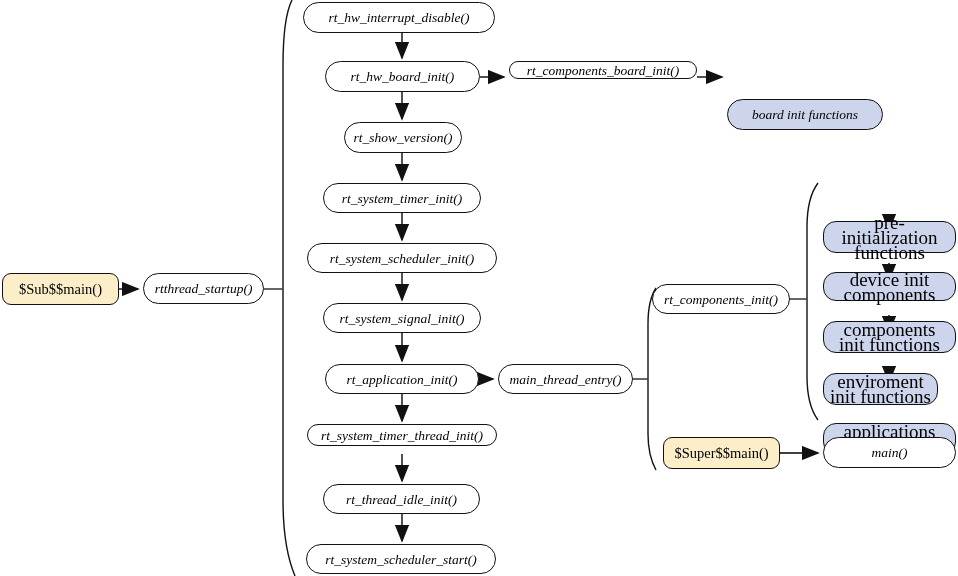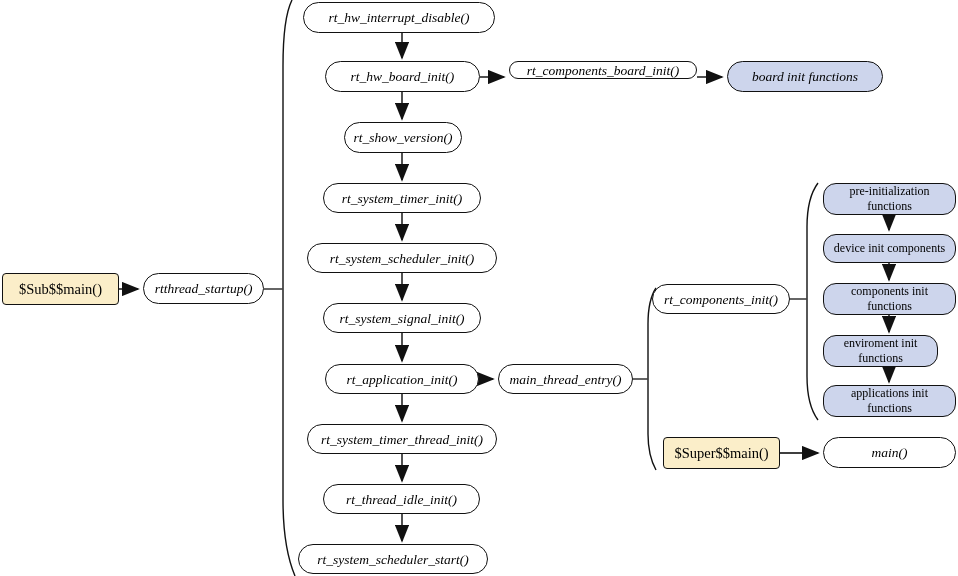--- a/index.html
+++ b/index.html
@@ -28,23 +28,23 @@
     display:flex;align-items:center;justify-content:center;
     background:var(--node-fill);
     border:1.4px solid var(--border);
     color:var(--text);
     font-size:13.5px;
     text-align:center;
     white-space:nowrap;
     line-height:15px;
   }
   .pill{border-radius:17px;font-style:italic;}
-  .entry{border-radius:4px;background:var(--entry-fill);font-size:14.5px;}
-  .group{background:var(--group-fill);}
-  .wrap{white-space:normal;font-size:12px;padding:12px 6px;border-radius:13px;}
+  .entry{border-radius:9px;background:var(--entry-fill);font-size:14.5px;}
+  .group{background:var(--group-fill);margin-top:38px;}
+  .wrap{white-space:normal;font-size:19px;padding:12px 6px;border-radius:13px;}
 </style>
 </head>
 <body>
 
 <div class="canvas">
 
   <svg class="connectors" width="958" height="576" viewBox="0 0 958 576">
     <defs>
       <marker id="ah" viewBox="0 0 10 8" markerWidth="10" markerHeight="8" refX="9" refY="4" orient="auto">
         <path d="M0,0 L10,4 L0,8 Z" style="fill:var(--border)"></path>
@@ -90,23 +90,23 @@
   <div class="node pill" style="left:303px;top:2px;width:192px;height:31px">rt_hw_interrupt_disable()</div>
   <div class="node pill" style="left:325px;top:61px;width:155px;height:31px">rt_hw_board_init()</div>
   <div class="node pill" style="left:509px;top:61px;width:188px;height:18px">rt_components_board_init()</div>
   <div class="node pill group" style="left:727px;top:61px;width:156px;height:31px">board init functions</div>
 
   <div class="node pill" style="left:344px;top:122px;width:118px;height:31px">rt_show_version()</div>
   <div class="node pill" style="left:323px;top:183px;width:158px;height:30px">rt_system_timer_init()</div>
   <div class="node pill" style="left:307px;top:243px;width:190px;height:30px">rt_system_scheduler_init()</div>
   <div class="node pill" style="left:323px;top:303px;width:158px;height:30px">rt_system_signal_init()</div>
   <div class="node pill" style="left:325px;top:364px;width:154px;height:30px">rt_application_init()</div>
-  <div class="node pill" style="left:307px;top:424px;width:190px;height:30px">rt_system_timer_thread_init()</div>
+  <div class="node pill" style="left:307px;top:424px;width:190px;height:22px">rt_system_timer_thread_init()</div>
   <div class="node pill" style="left:323px;top:484px;width:157px;height:30px">rt_thread_idle_init()</div>
-  <div class="node pill" style="left:298px;top:544px;width:190px;height:30px">rt_system_scheduler_start()</div>
+  <div class="node pill" style="left:306px;top:544px;width:190px;height:30px">rt_system_scheduler_start()</div>
 
   <div class="node pill" style="left:652px;top:284px;width:138px;height:30px">rt_components_init()</div>
   <div class="node pill" style="left:498px;top:364px;width:135px;height:30px">main_thread_entry()</div>
 
   <div class="node group wrap" style="left:823px;top:183px;width:133px;height:32px">pre-initialization functions</div>
   <div class="node group wrap" style="left:823px;top:234px;width:133px;height:29px">device init components</div>
   <div class="node group wrap" style="left:823px;top:283px;width:133px;height:32px">components init functions</div>
   <div class="node group wrap" style="left:823px;top:335px;width:115px;height:32px">enviroment init functions</div>
   <div class="node group wrap" style="left:823px;top:385px;width:133px;height:32px">applications init functions</div>
 

